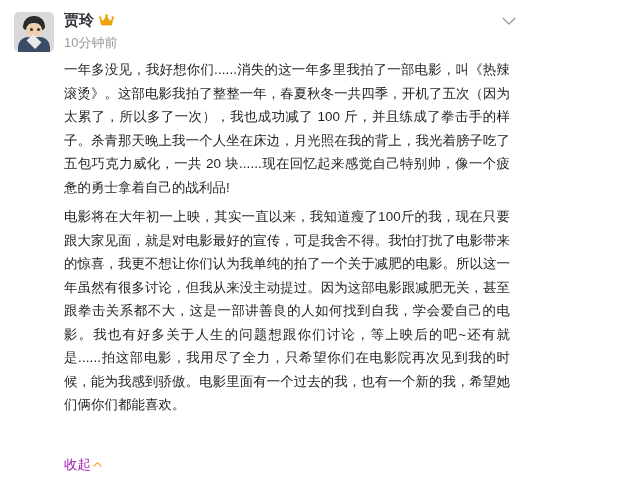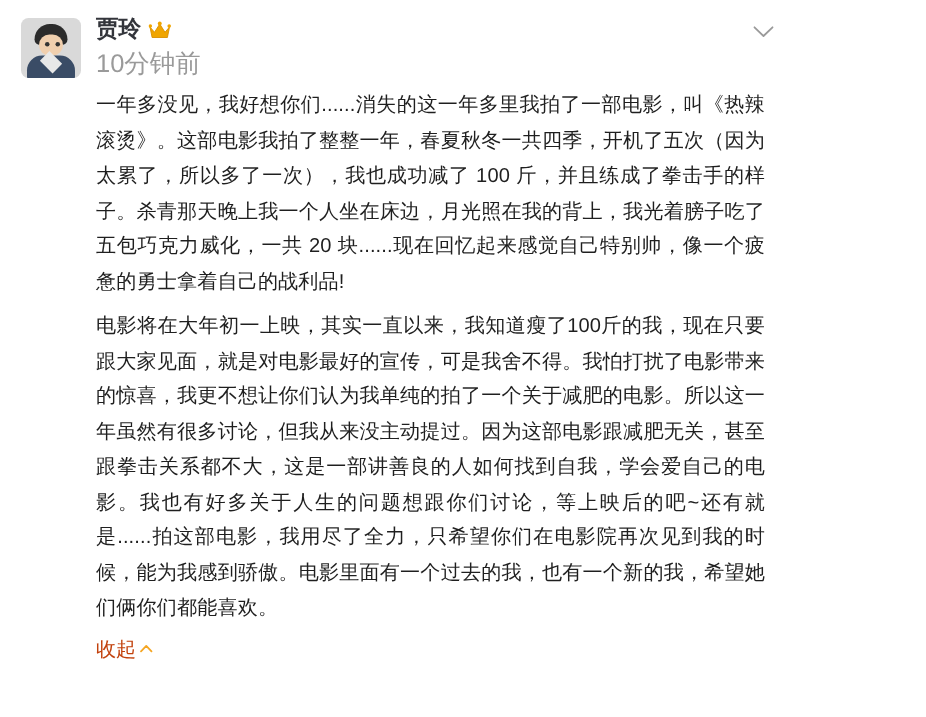--- a/index.html
+++ b/index.html
@@ -99,21 +99,21 @@
     line-height: 18px;
   }
   .crown {
     display: inline-block;
     width: 15px;
     height: 13px;
     position: relative;
   }
   .crown svg { display: block; }
   .timestamp {
-    font-size: 17px;
+    font-size: 13px;
     color: #9a9a9a;
     margin-top: 7px;
     line-height: 14px;
   }
   .more-chevron {
     flex: 0 0 auto;
     width: 22px;
     height: 22px;
     display: flex;
     align-items: center;
@@ -140,25 +140,26 @@
   .salutation {
     margin-bottom: 4px !important;
   }
   .collapse-row {
     margin-top: 2px;
     display: flex;
     align-items: center;
   }
   .collapse-btn {
     font-size: 13.4px;
-    color: #c2410c;
+    color: #a21caf;
     cursor: pointer;
     display: inline-flex;
     gap: 2px;
     line-height: 20px;
+    margin-top: 32px;
   }
   .collapse-btn .up-arrow {
     display: inline-block;
     width: 9px;
     height: 9px;
   }
 </style>
 </head>
 <body>
 

